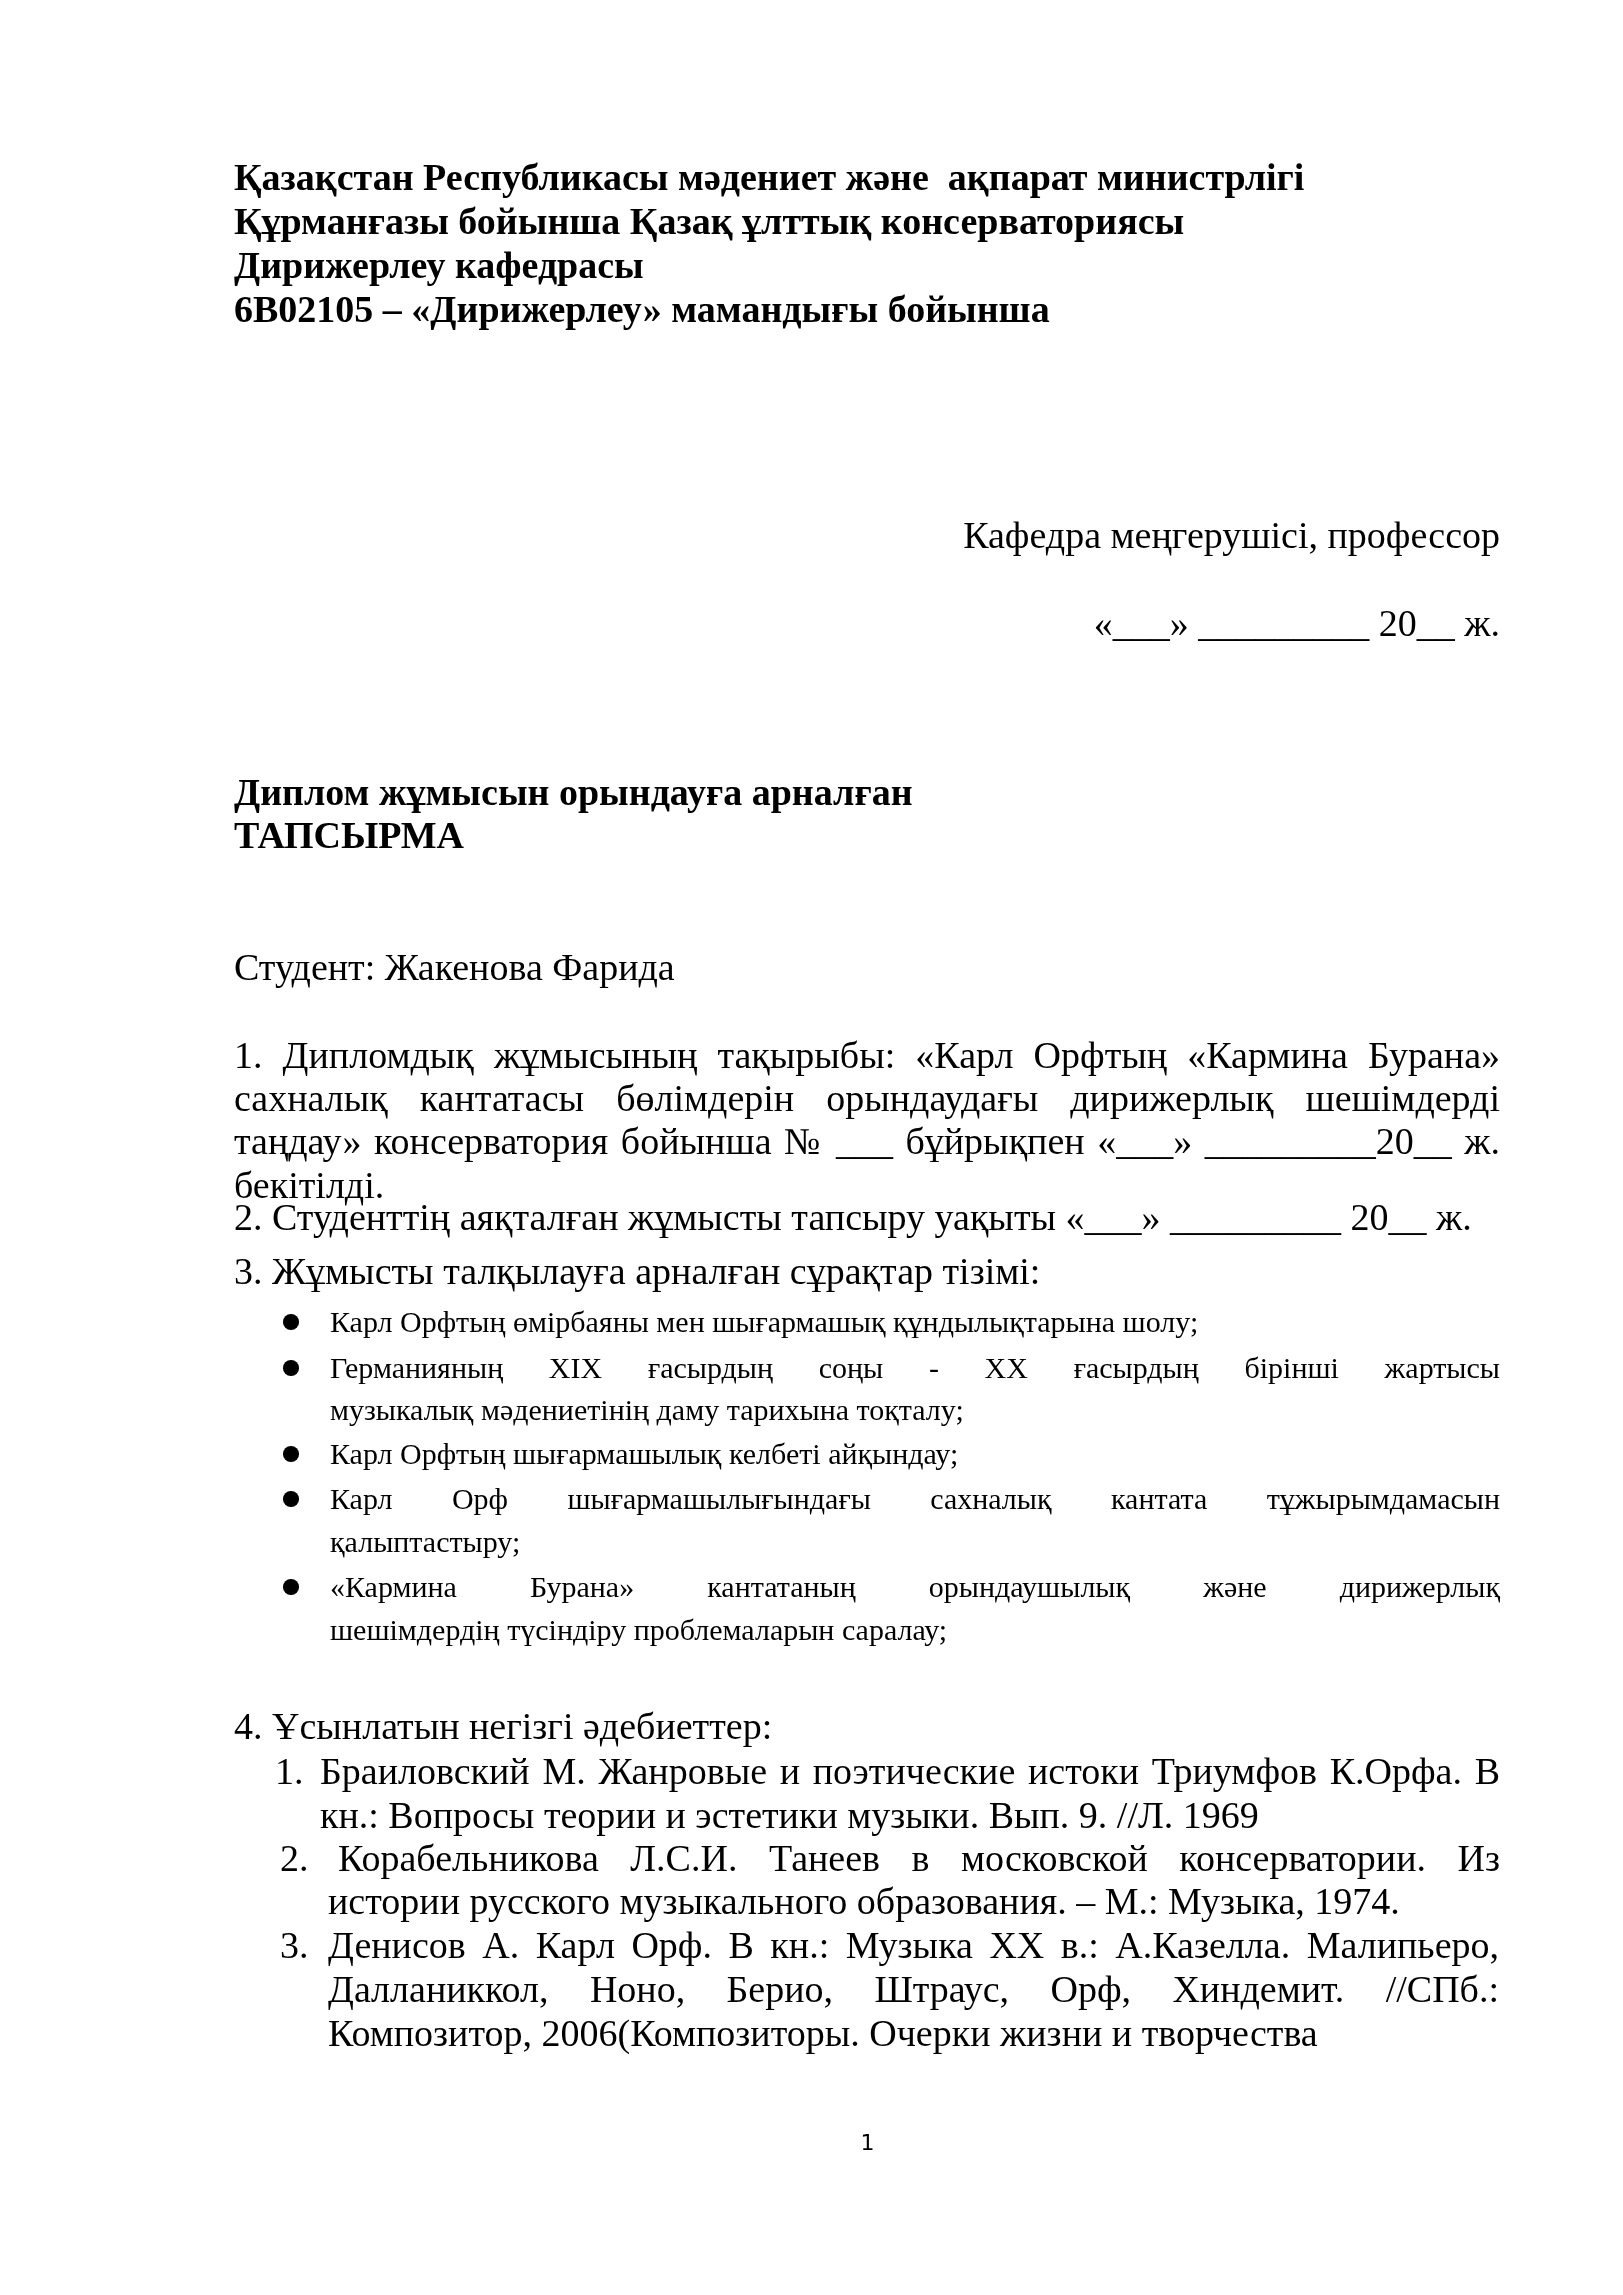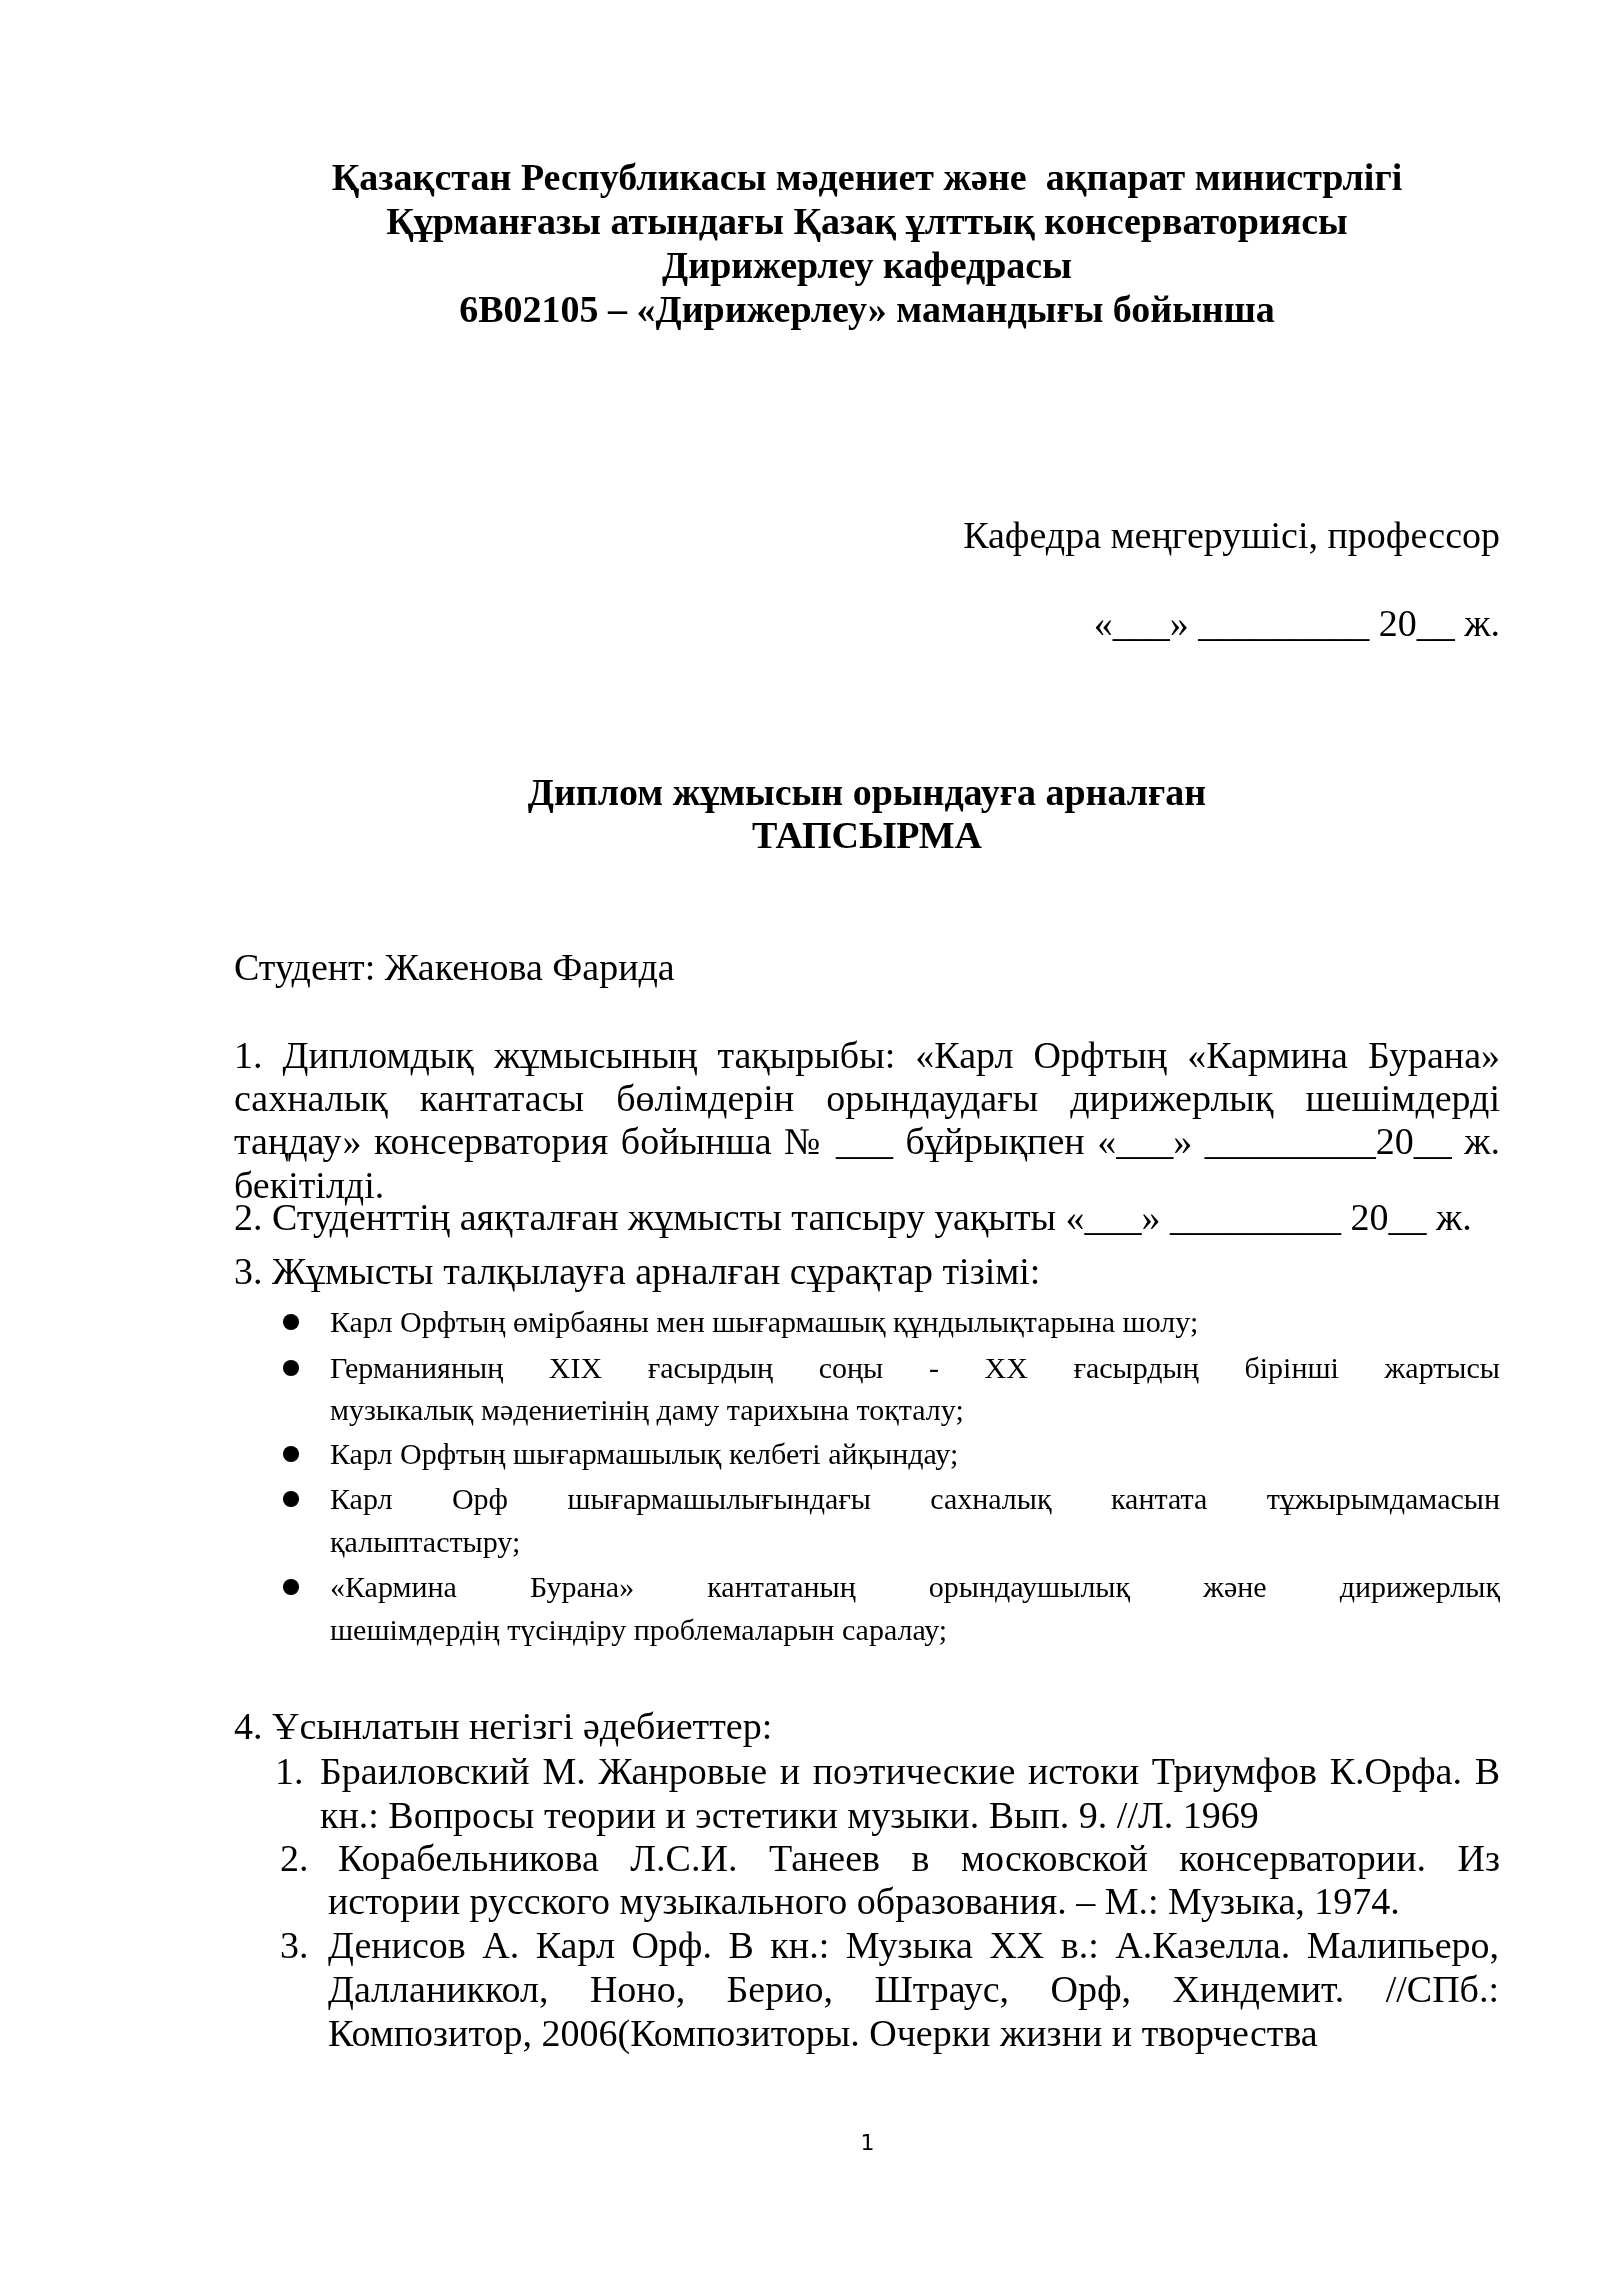--- a/index.html
+++ b/index.html
@@ -25,21 +25,20 @@
   .line {
     position: absolute;
     font-size: 38px;
     line-height: 44px;
     white-space: pre;
   }
   .bold { font-weight: bold; }
   .center {
     left: 234px;
     width: 1266px;
-    text-align: center;
   }
   .right {
     left: 234px;
     width: 1266px;
     text-align: right;
   }
   .justify {
     left: 234px;
     width: 1266px;
     text-align: justify;
@@ -97,21 +96,21 @@
     font-size: 22px;
     line-height: 27px;
   }
 </style>
 </head>
 <body>
 
 <div class="page">
 
   <div class="line bold center" style="top:155px;">Қазақстан Республикасы мәдениет және  ақпарат министрлігі</div>
-  <div class="line bold center" style="top:199px;">Құрманғазы атындағы Қазақ ұлттық консерваториясы</div>
+  <div class="line bold center" style="top:199px;">Құрманғазы бойынша Қазақ ұлттық консерваториясы</div>
   <div class="line bold center" style="top:243px;">Дирижерлеу кафедрасы</div>
   <div class="line bold center" style="top:287px;">6В02105 – «Дирижерлеу» мамандығы бойынша</div>
 
   <div class="line right" style="top:513px;">Кафедра меңгерушісі, профессор</div>
   <div class="line right" style="top:601px;">«___» _________ 20__ ж.</div>
 
   <div class="line bold center" style="top:770px;">Диплом жұмысын орындауға арналған</div>
   <div class="line left" style="top:945px;">Студент: Жакенова Фарида</div>
 
   <div class="line bold center" style="top:813px;">ТАПСЫРМА</div>

